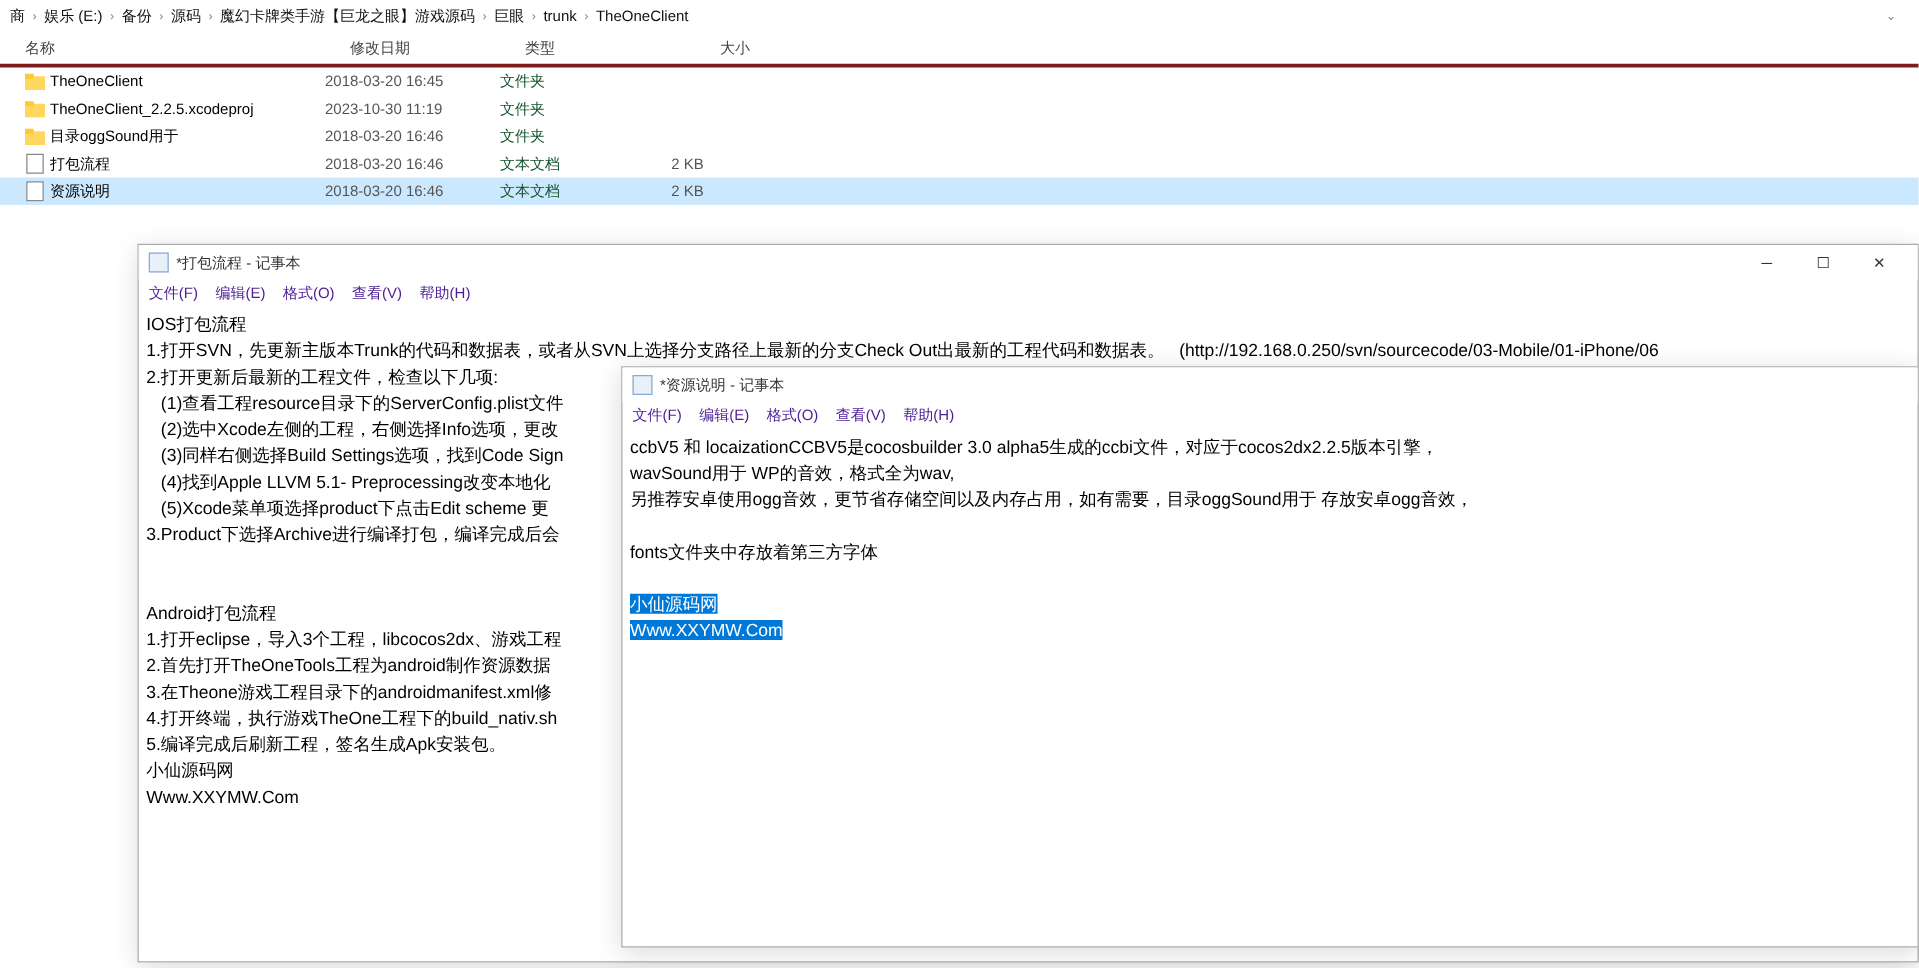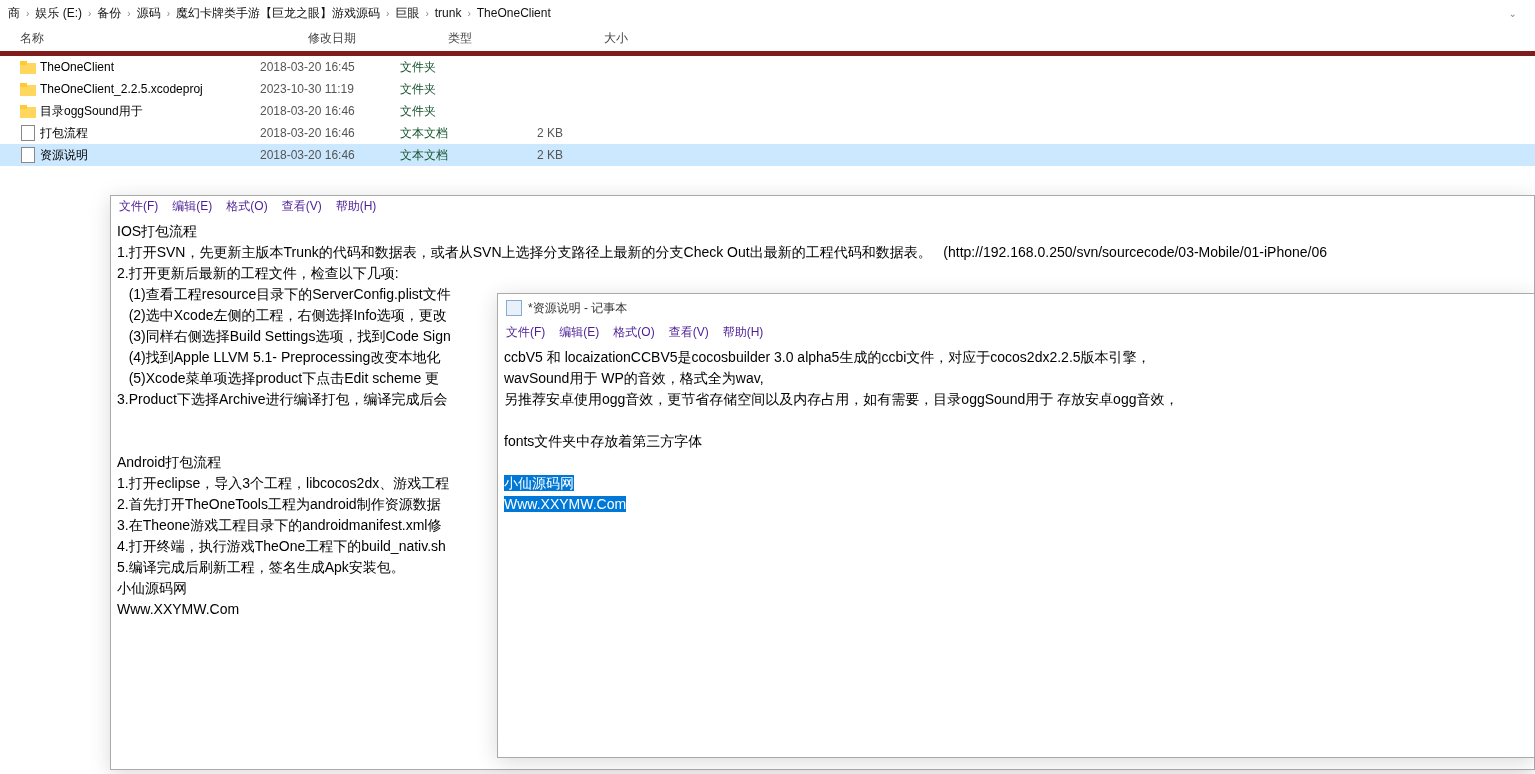--- a/index.html
+++ b/index.html
@@ -5,23 +5,23 @@
 * { margin: 0; padding: 0; box-sizing: border-box; font-family: "Microsoft YaHei", "Segoe UI", sans-serif; }
 body { background: #fff; font-size: 12px; color: #000; overflow: hidden; }
 
 
 .breadcrumb { display: flex; align-items: center; padding: 4px 8px; height: 26px; color: #111; }
 .breadcrumb span { white-space: nowrap; }
 .breadcrumb .sep { padding: 0 6px; color: #888; font-size: 10px; }
 .breadcrumb .expand { margin-left: auto; color: #888; font-size: 10px; padding-right: 10px; }
 
 
-.table-header { display: flex; padding: 4px 0 4px 20px; color: #444; border-bottom: 5px solid #7f1d1d; }
+.table-header { display: flex; padding: 4px 0 4px 20px; color: #444; border-bottom: 3px solid #7f1d1d; }
 .col-name { width: 260px; }
-.col-date { width: 140px; margin-left: 28px; }
+.col-date { width: 140px; }
 .col-type { width: 120px; text-align: left; }
 .col-size { width: 60px; text-align: right; }
 
 .file-row { display: flex; align-items: center; padding: 2px 0 2px 20px; height: 22px; }
 .file-row.selected { background: #cce8ff; }
 .file-icon { width: 16px; height: 16px; margin-right: 4px; display: inline-flex; align-items: center; justify-content: center; }
 .folder-icon svg rect:first-child { fill: #ffd75e; }
 .file-icon .text-icon { width: 14px; height: 16px; border: 1px solid #888; background: #fff; position: relative; }
 .file-row .name { width: 240px; display: flex; align-items: center; }
 .file-row .date { width: 140px; color: #555; }
@@ -141,20 +141,29 @@
         </span>
         <span>资源说明</span>
       </div>
       <div class="date">2018-03-20 16:46</div>
       <div class="type">文本文档</div>
       <div class="size">2 KB</div>
     </div>
   </div>
 
 <div class="notepad back">
+  <div class="titlebar">
+    <span class="notepad-icon"></span>
+    <span class="title-text">*打包流程 - 记事本</span>
+    <div class="window-controls">
+      <div>─</div>
+      <div>☐</div>
+      <div class="close">✕</div>
+    </div>
+  </div>
   <div class="menubar">
     <span>文件(F)</span>
     <span>编辑(E)</span>
     <span>格式(O)</span>
     <span>查看(V)</span>
     <span>帮助(H)</span>
   </div>
   <div class="content">IOS打包流程
 1.打开SVN，先更新主版本Trunk的代码和数据表，或者从SVN上选择分支路径上最新的分支Check Out出最新的工程代码和数据表。   (http://192.168.0.250/svn/sourcecode/03-Mobile/01-iPhone/06
 2.打开更新后最新的工程文件，检查以下几项:

